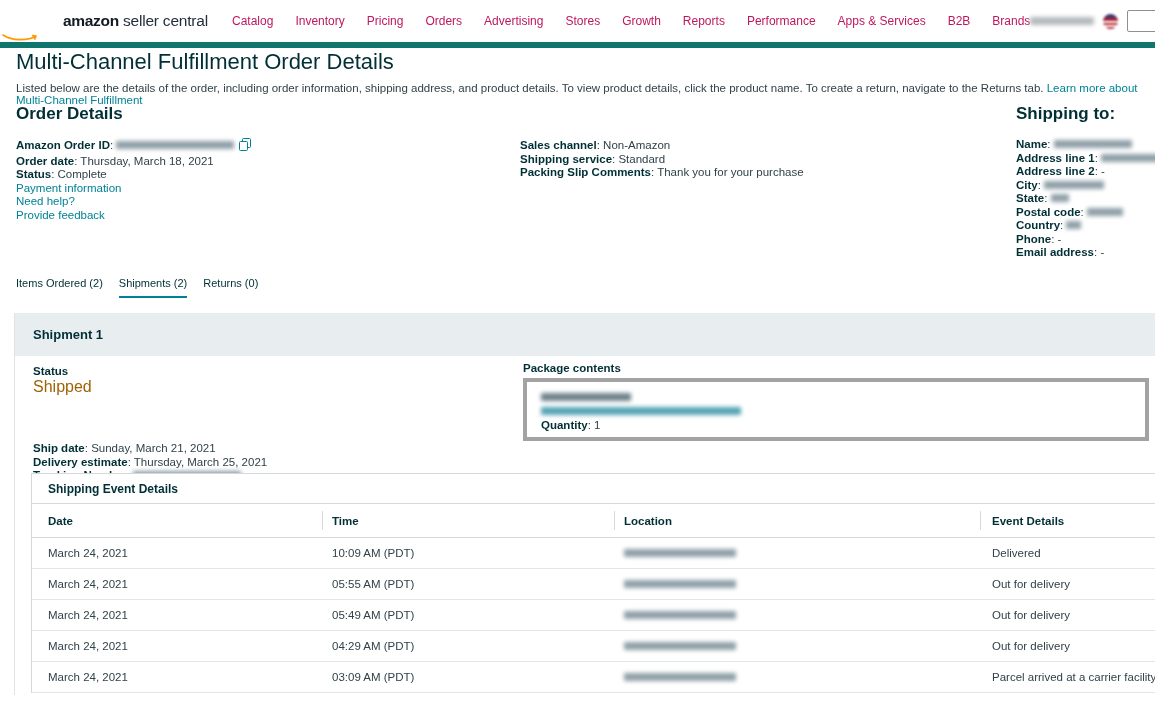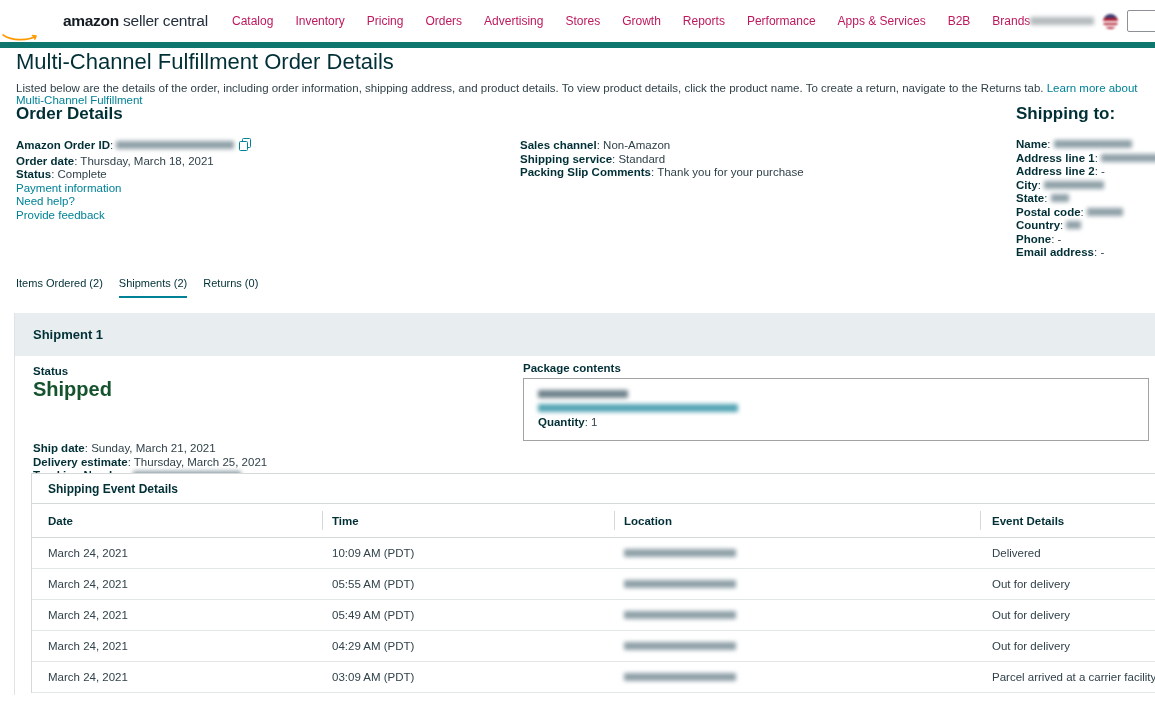--- a/index.html
+++ b/index.html
@@ -64,26 +64,26 @@
   .shipment-card {
     position:absolute; left:14px; top:313px; width:1156px; height:382px;
     border-left:1px solid #dfe3e5; background:#fff;
   }
   .shipment-header {
     height:43px; background:#e8eef0; line-height:43px; padding-left:18px;
     font-size:13px; font-weight:700; color:#002f36;
   }
   .shipment-body { position:relative; height:117px; }
   .status-label  { position:absolute; left:18px; top:9px;  font-weight:700; color:#002f36; }
-  .status-value  { position:absolute; left:18px; top:22px; font-size:20px; font-weight:700; color:#14532d; }
+  .status-value  { position:absolute; left:18px; top:22px; font-size:16px; font-weight:400; color:#a16207; }
   .status-fields { position:absolute; left:18px; top:48px;margin-top:38px; }
   .pkg-label { position:absolute; left:508px; top:6px; font-weight:700; color:#002f36; }
   .pkg-box {
     position:absolute; left:508px; top:22px; width:626px; height:63px;
-    border:1px solid #a3a3a3; background:#fff; padding:8px 14px;
+    border:4px solid #a3a3a3; background:#fff; padding:8px 14px;
   }
   .pkg-line { line-height:14px; }
 
   
   .events-card {
     position:absolute; left:16px; top:160px; width:1146px;
     border:1px solid #d5d9d9; border-bottom:none; background:#fff;
   }
   .events-title {
     height:30px; line-height:30px; padding-left:16px; font-size:12px;

